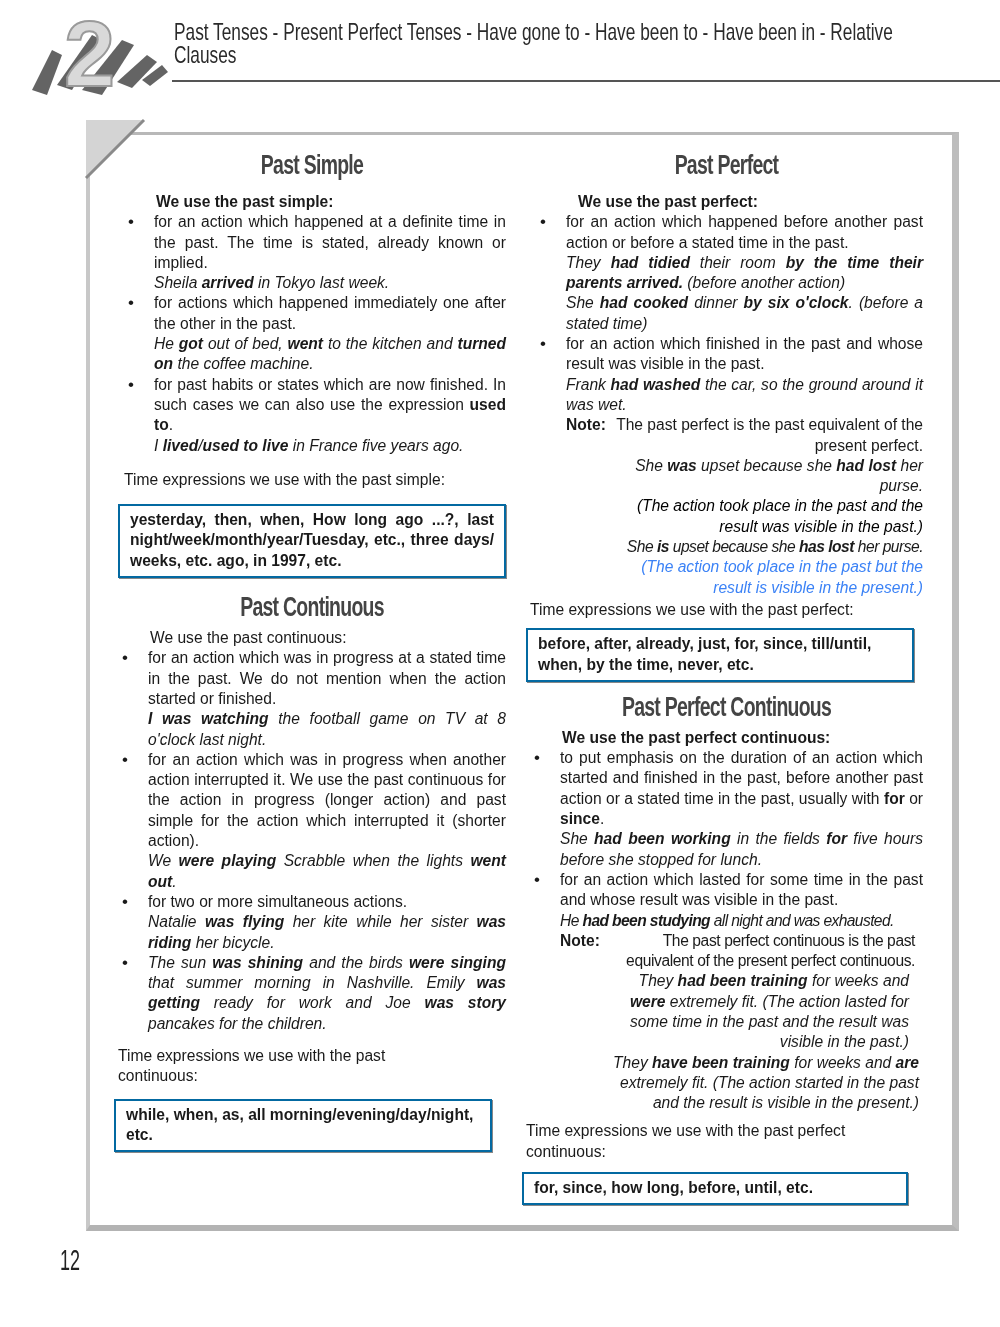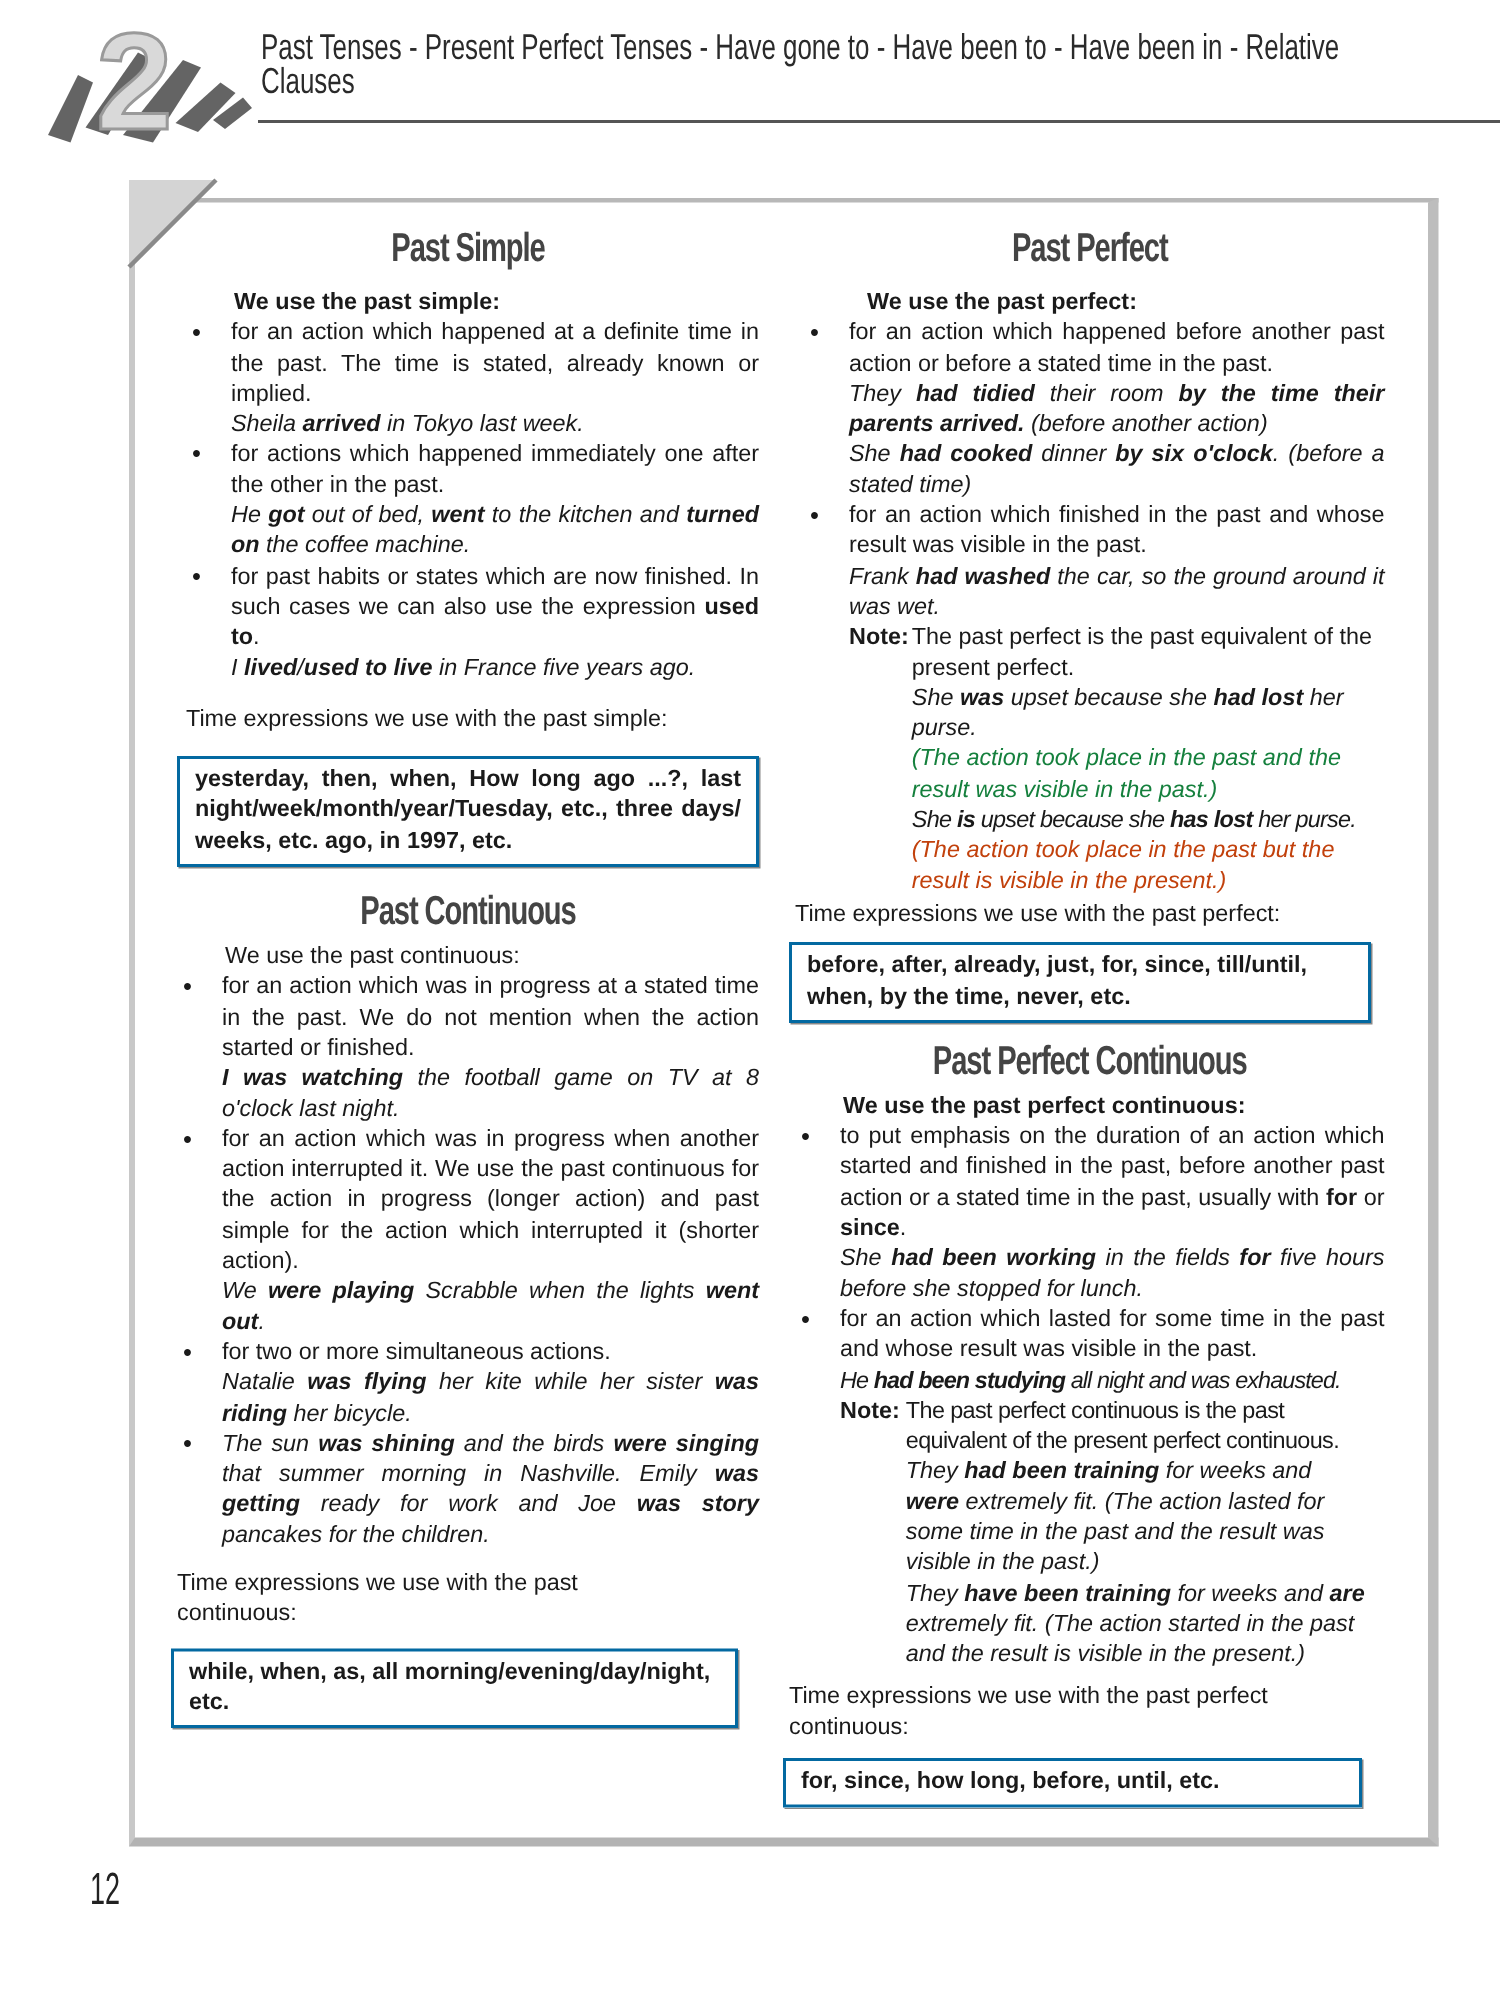--- a/index.html
+++ b/index.html
@@ -30,21 +30,21 @@
                transform: scaleX(0.72); margin: 0; }
   .intro { font-weight: bold; margin: 0 0 0 38px; }
   ul.bullets { list-style: none; margin: 0; padding: 0; }
   ul.bullets li { position: relative; padding-left: 36px; text-align: justify; }
   ul.bullets li::before { content: "\2022"; position: absolute; left: 10px; top: 0; font-size: 17px; }
   .line { text-align: justify; }
   .ex { font-style: italic; }
   .b { font-weight: bold; }
   .note { display: flex; margin-top: 0; }
   .note-label { font-weight: bold; white-space: nowrap; }
-  .note-body { padding-left: 4px; }
+  .note-body { padding-left: 4px; text-align: right; }
   .time-label { font-weight: normal; margin: 0; }
   .box { border: 2px solid #0369a1; padding: 4px 10px 5px 10px; font-weight: bold;
          text-align: justify; box-shadow: 1px 1px 0 #888; }
 
   .page-number { position: absolute; left: 60px; top: 1243px; font-size: 30px; font-weight: normal;
                  transform: scaleX(0.6); transform-origin: left top; color: #222; }
 </style>
 </head>
 <body>
 
@@ -129,23 +129,23 @@
       <li>
         <div class="line">for an action which finished in the past and whose result was visible in the past.</div>
         <div class="ex"><span>Frank </span><span class="b">had washed</span><span> the car, so the ground around it was wet.</span></div>
       </li>
     </ul>
     <div class="note" style="margin-left:36px;">
       <span class="note-label">Note:</span>
       <div class="note-body" style="padding-left:2px;">
         <div>The past perfect is the past equivalent of the present perfect.</div>
         <div class="ex"><span>She </span><span class="b">was</span><span> upset because she </span><span class="b">had lost</span><span> her purse.</span></div>
-        <div class="ex" style="color:#15803d;"><span>(The action took place in the past and the result was visible in the past.)</span></div>
+        <div class="ex" style="color:#000000;"><span>(The action took place in the past and the result was visible in the past.)</span></div>
         <div class="ex" style="letter-spacing:-0.5px;"><span>She </span><span class="b">is</span><span> upset because she </span><span class="b">has lost</span><span> her purse.</span></div>
-        <div class="ex" style="color:#c2410c;"><span>(The action took place in the past but the result is visible in the present.)</span></div>
+        <div class="ex" style="color:#3b82f6;"><span>(The action took place in the past but the result is visible in the present.)</span></div>
       </div>
     </div>
     <p class="time-label" style="margin-top:2px;">Time expressions we use with the past perfect:</p>
     <div class="box" style="margin-top:8px; margin-left:-4px; width:364px; text-align:left;">before, after, already, just, for, since, till/until, when, by the time, never, etc.</div>
   </section>
 
   <section style="margin-top:10px;">
     <h2 class="sec-title" style="margin-bottom:6px;">Past Perfect Continuous</h2>
     <p class="intro" style="margin-left:32px;">We use the past perfect continuous:</p>
     <ul class="bullets" style="margin-left:-6px;">

